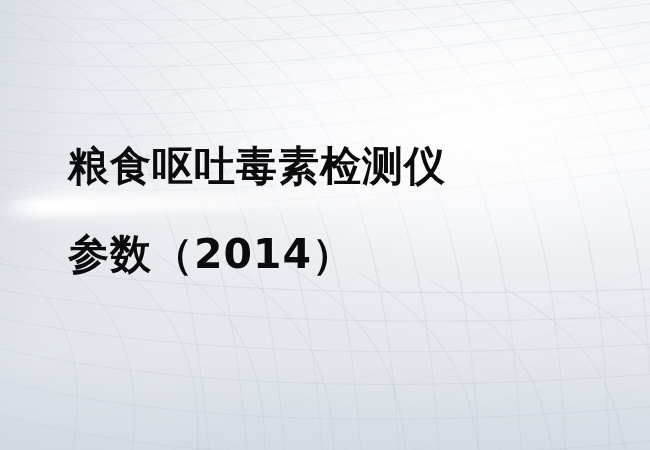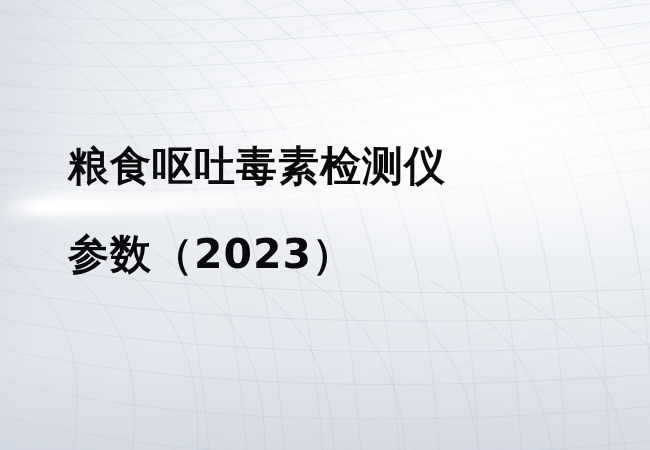--- a/index.html
+++ b/index.html
@@ -183,16 +183,16 @@
   </svg>
 
   <div class="bg-layer" id="bg-shade-left"></div>
   <div class="bg-layer" id="bg-shade-bottom"></div>
   <div class="bg-layer" id="bg-glow"></div>
   <div class="bg-layer" id="bg-streak2"></div>
   <div class="bg-layer" id="bg-streak"></div>
 
   <div id="title-block">
     <div class="title-line">粮食呕吐毒素检测仪</div>
-    <div class="title-line">参数（2023）</div>
+    <div class="title-line">参数（2014）</div>
   </div>
 
 </div>
 
 </body></html>

